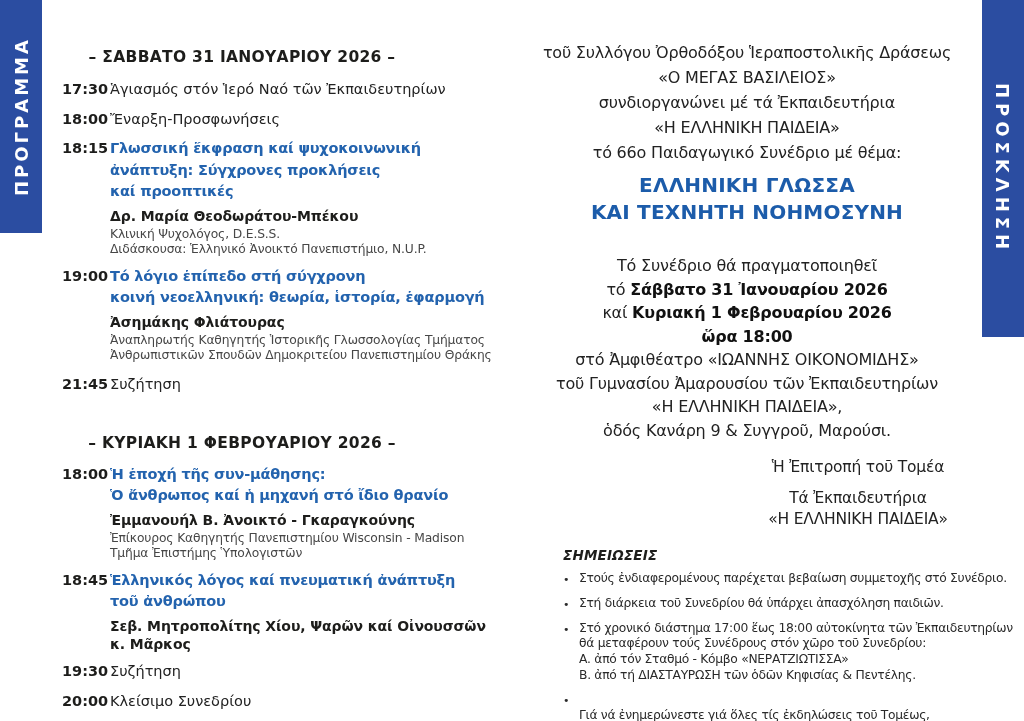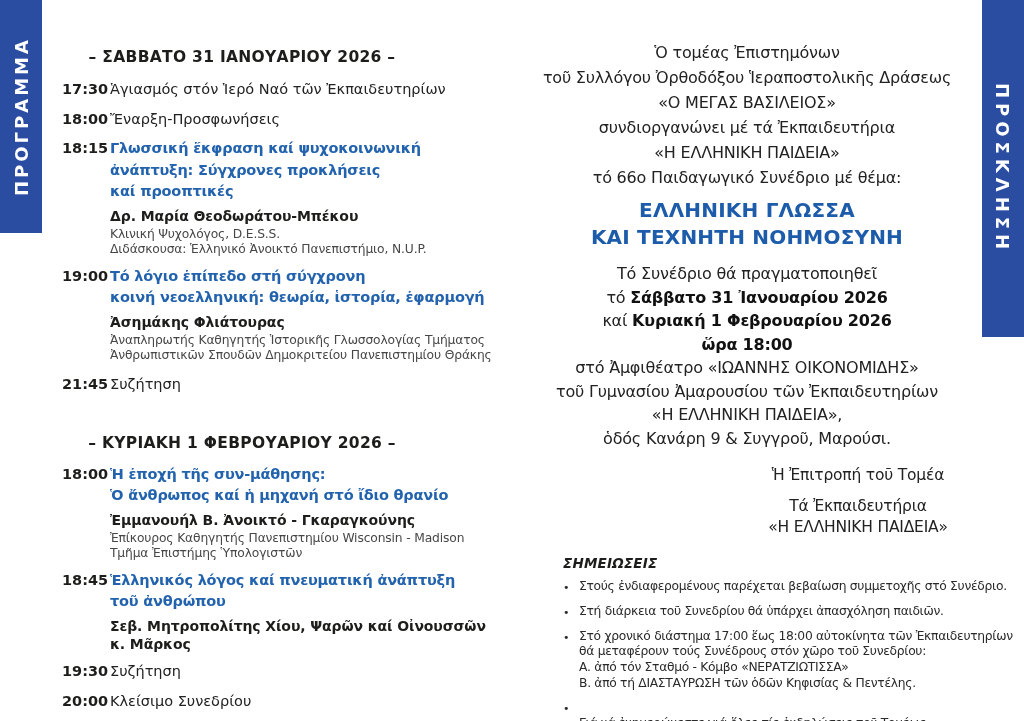--- a/index.html
+++ b/index.html
@@ -41,21 +41,21 @@
   .affil{font-size:12.3px;color:var(--text-muted);line-height:15.5px;margin-top:2px;
          white-space:pre-line;letter-spacing:-.15px;}
   .mt13{margin-top:13px}.mt10{margin-top:10px}.mt9{margin-top:9px}
   .mt8{margin-top:8px}.mt12{margin-top:12px}.mt28{margin-top:40px}
 
   
   .invite{position:absolute;left:527px;top:40px;width:440px;text-align:center;}
   .intro-line{font-size:16px;line-height:25px;letter-spacing:-.2px;color:#222;}
   .big-title{color:var(--title-blue);font-weight:700;font-size:20px;line-height:27px;
              margin-top:7px;letter-spacing:.2px;}
-  .details{margin-top:11px;}
+  .details{margin-top:28px;}
   .dline{font-size:16px;line-height:23.5px;letter-spacing:-.2px;color:#222;}
   .dbold{font-weight:700;color:#111;}
   .committee{margin:15px 0 0 auto;width:218px;font-size:15.5px;color:#222;letter-spacing:-.2px;}
   .committee .sig{line-height:21px;}
   .committee .sig.first{margin-bottom:10px;}
   .notes{text-align:left;margin:17px -46px 0 36px;}
   .notes-header{font-weight:700;font-style:italic;font-size:13.5px;letter-spacing:.2px;color:#1d1d1b;}
   .bullet{display:flex;margin-top:8px;font-size:12.3px;line-height:15.8px;
           letter-spacing:-.3px;color:#2a2a2a;}
   .dot{width:16px;flex:none;font-size:11px;padding-top:1px;color:#2a2a2a;}
@@ -141,21 +141,20 @@
   </div>
 
   <div class="row mt10">
     <div class="time">20:00</div>
     <div class="event-text">Κλείσιμο Συνεδρίου</div>
   </div>
 </div>
 
 <div class="invite">
   <div>
-    <div class="intro-line">Ὁ τομέας Ἐπιστημόνων</div>
     <div class="intro-line">τοῦ Συλλόγου Ὀρθοδόξου Ἱεραποστολικῆς Δράσεως</div>
     <div class="intro-line">«Ο ΜΕΓΑΣ ΒΑΣΙΛΕΙΟΣ»</div>
     <div class="intro-line">συνδιοργανώνει μέ τά Ἐκπαιδευτήρια</div>
     <div class="intro-line">«Η ΕΛΛΗΝΙΚΗ ΠΑΙΔΕΙΑ»</div>
     <div class="intro-line">τό 66ο Παιδαγωγικό Συνέδριο μέ θέμα:</div>
   </div>
 
   <div class="big-title">
     <div>ΕΛΛΗΝΙΚΗ ΓΛΩΣΣΑ</div>
     <div>ΚΑΙ ΤΕΧΝΗΤΗ ΝΟΗΜΟΣΥΝΗ</div>

